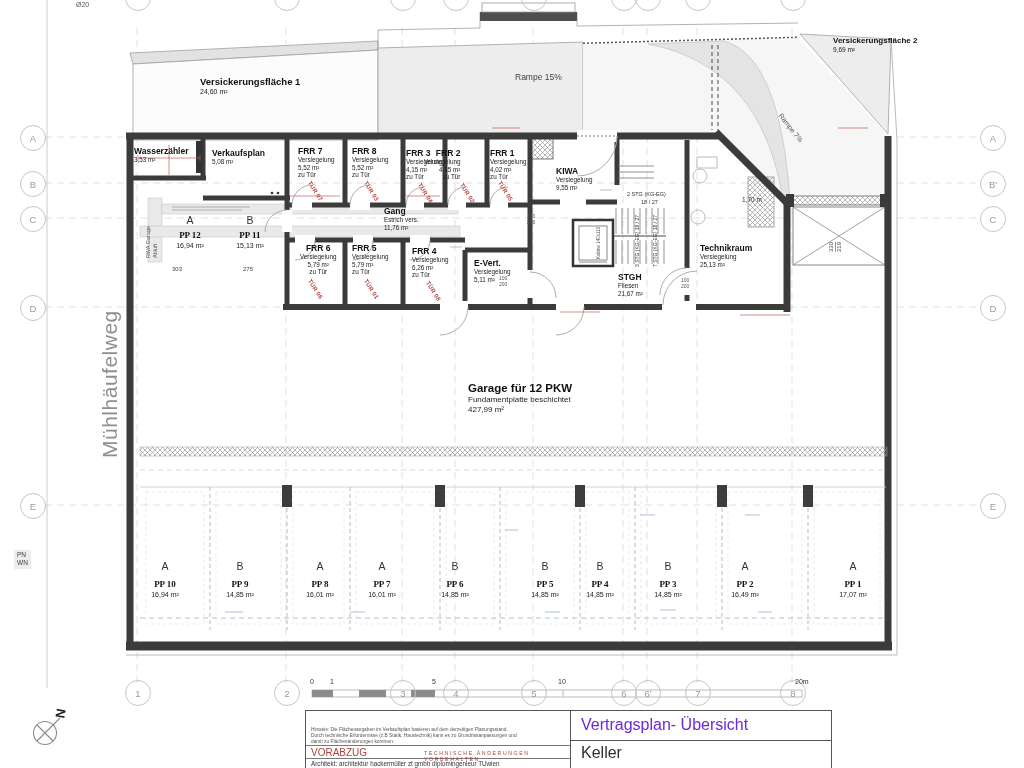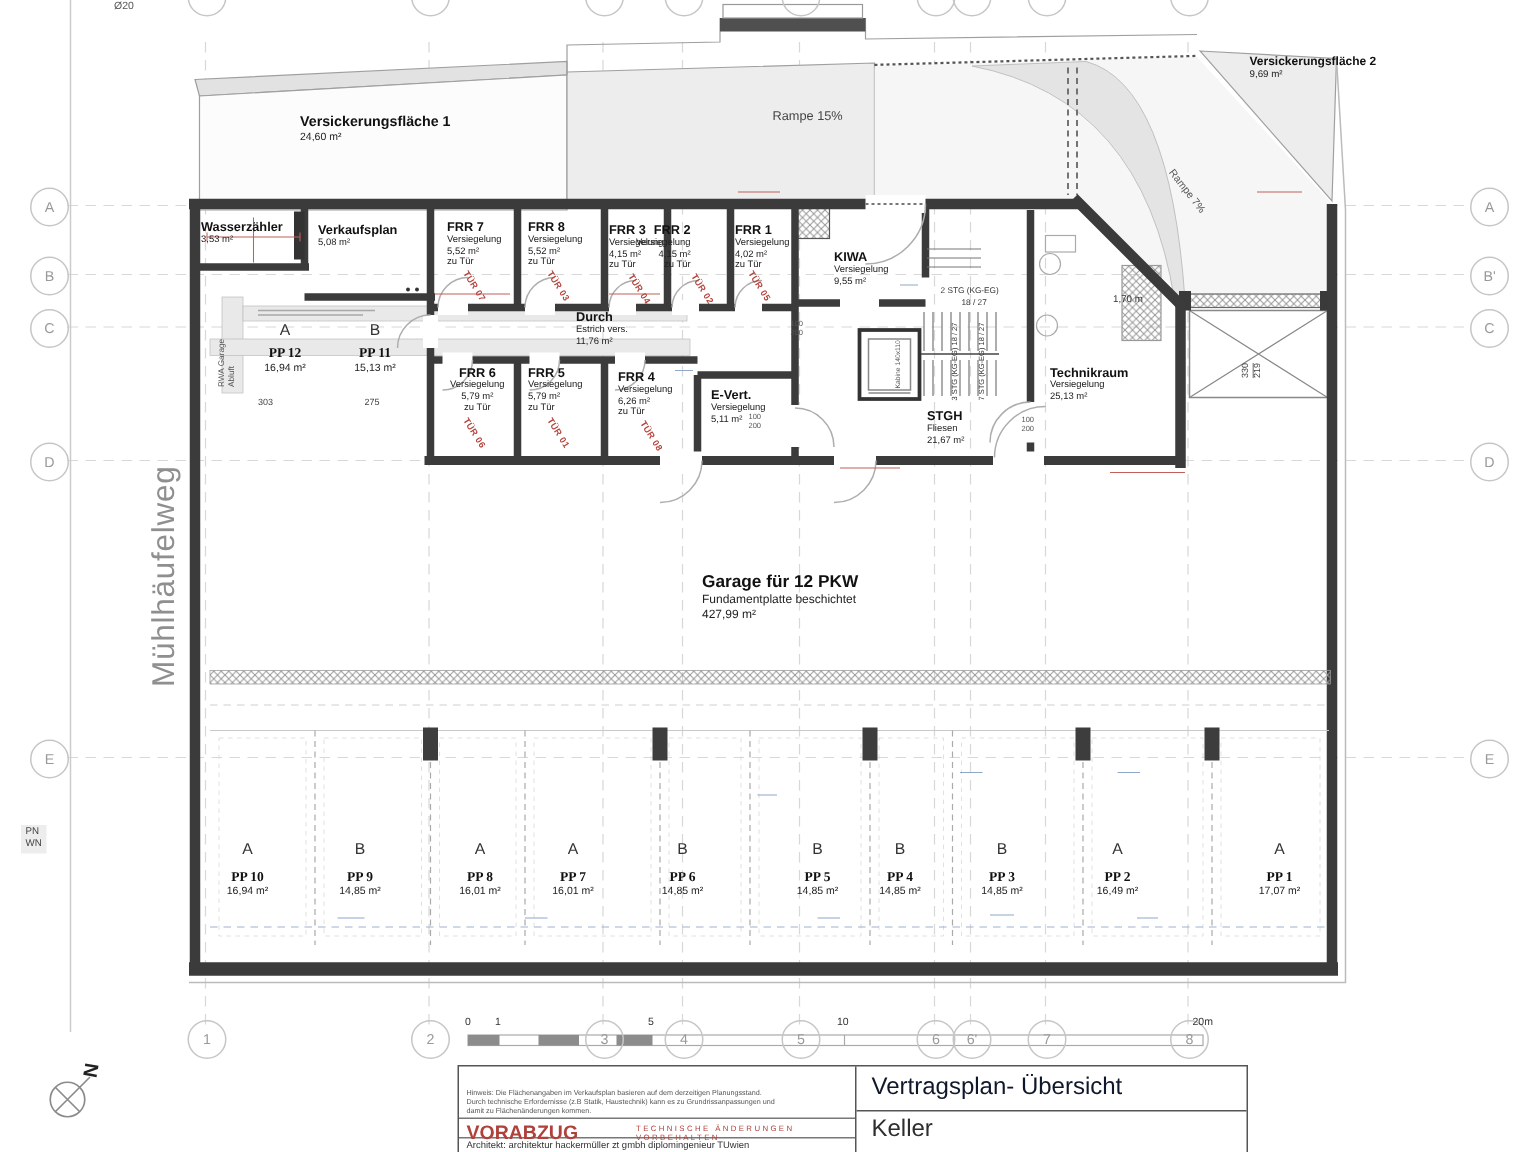--- a/index.html
+++ b/index.html
@@ -43,24 +43,24 @@
   .pnwn{position:absolute;left:14px;top:550px;z-index:3;font-size:6.5px;color:#444;
         background:#ededed;padding:1px 3px;line-height:1.3;}
   
   .tblock{position:absolute;left:305px;top:710px;width:525px;height:58px;z-index:3;
           border:1px solid #555;background:#fff;display:flex;}
   .tb-left{width:264px;border-right:1px solid #555;position:relative;}
   .tb-right{flex:1;position:relative;}
   .hinweis{position:absolute;left:5px;top:16px;font-size:4.8px;color:#555;line-height:1.25;}
   .vorab-row{position:absolute;left:0;top:34px;width:100%;border-top:1px solid #777;
              border-bottom:1px solid #777;height:12px;}
-  .vorabzug{position:absolute;left:5px;top:1px;font-size:13px;font-weight:bold;color:#b0403a;}
+  .vorabzug{position:absolute;left:5px;top:1px;font-size:10px;font-weight:normal;color:#b0403a;}
   .vorbehalt{position:absolute;left:118px;top:4px;font-size:5.2px;color:#b0403a;letter-spacing:1.6px;}
   .architekt{position:absolute;left:5px;top:49px;font-size:6.3px;color:#333;}
-  .tb-title{position:absolute;left:10px;top:5px;font-size:16px;color:#0f172a;}
+  .tb-title{position:absolute;left:10px;top:5px;font-size:16px;color:#6d28d9;}
   .tb-sub{position:absolute;left:10px;top:33px;font-size:16px;color:#2e2e2e;}
   .tb-div{position:absolute;left:0;top:29px;width:100%;border-top:1px solid #555;}
 </style>
 </head>
 <body>
 
 <div id="stage">
 
 <svg id="plan-svg" width="1024" height="768">
   <defs>
@@ -345,21 +345,21 @@
       <div class="rsub">Versiegelung</div>
       <div class="rsub">4,02 m²</div>
       <div class="rsub">zu Tür</div>
     </div>
     <div class="room" style="left: 556px; top: 166px;">
       <div class="rname">KIWA</div>
       <div class="rsub">Versiegelung</div>
       <div class="rsub">9,55 m²</div>
     </div>
     <div class="room" style="left: 384px; top: 206px;">
-      <div class="rname">Durch</div>
+      <div class="rname">Gang</div>
       <div class="rsub">Estrich vers.</div>
       <div class="rsub">11,76 m²</div>
     </div>
     <div class="room" style="left: 300px; top: 243px; text-align: center;">
       <div class="rname">FRR 6</div>
       <div class="rsub">Versiegelung</div>
       <div class="rsub">5,79 m²</div>
       <div class="rsub">zu Tür</div>
     </div>
     <div class="room" style="left: 352px; top: 243px;">

